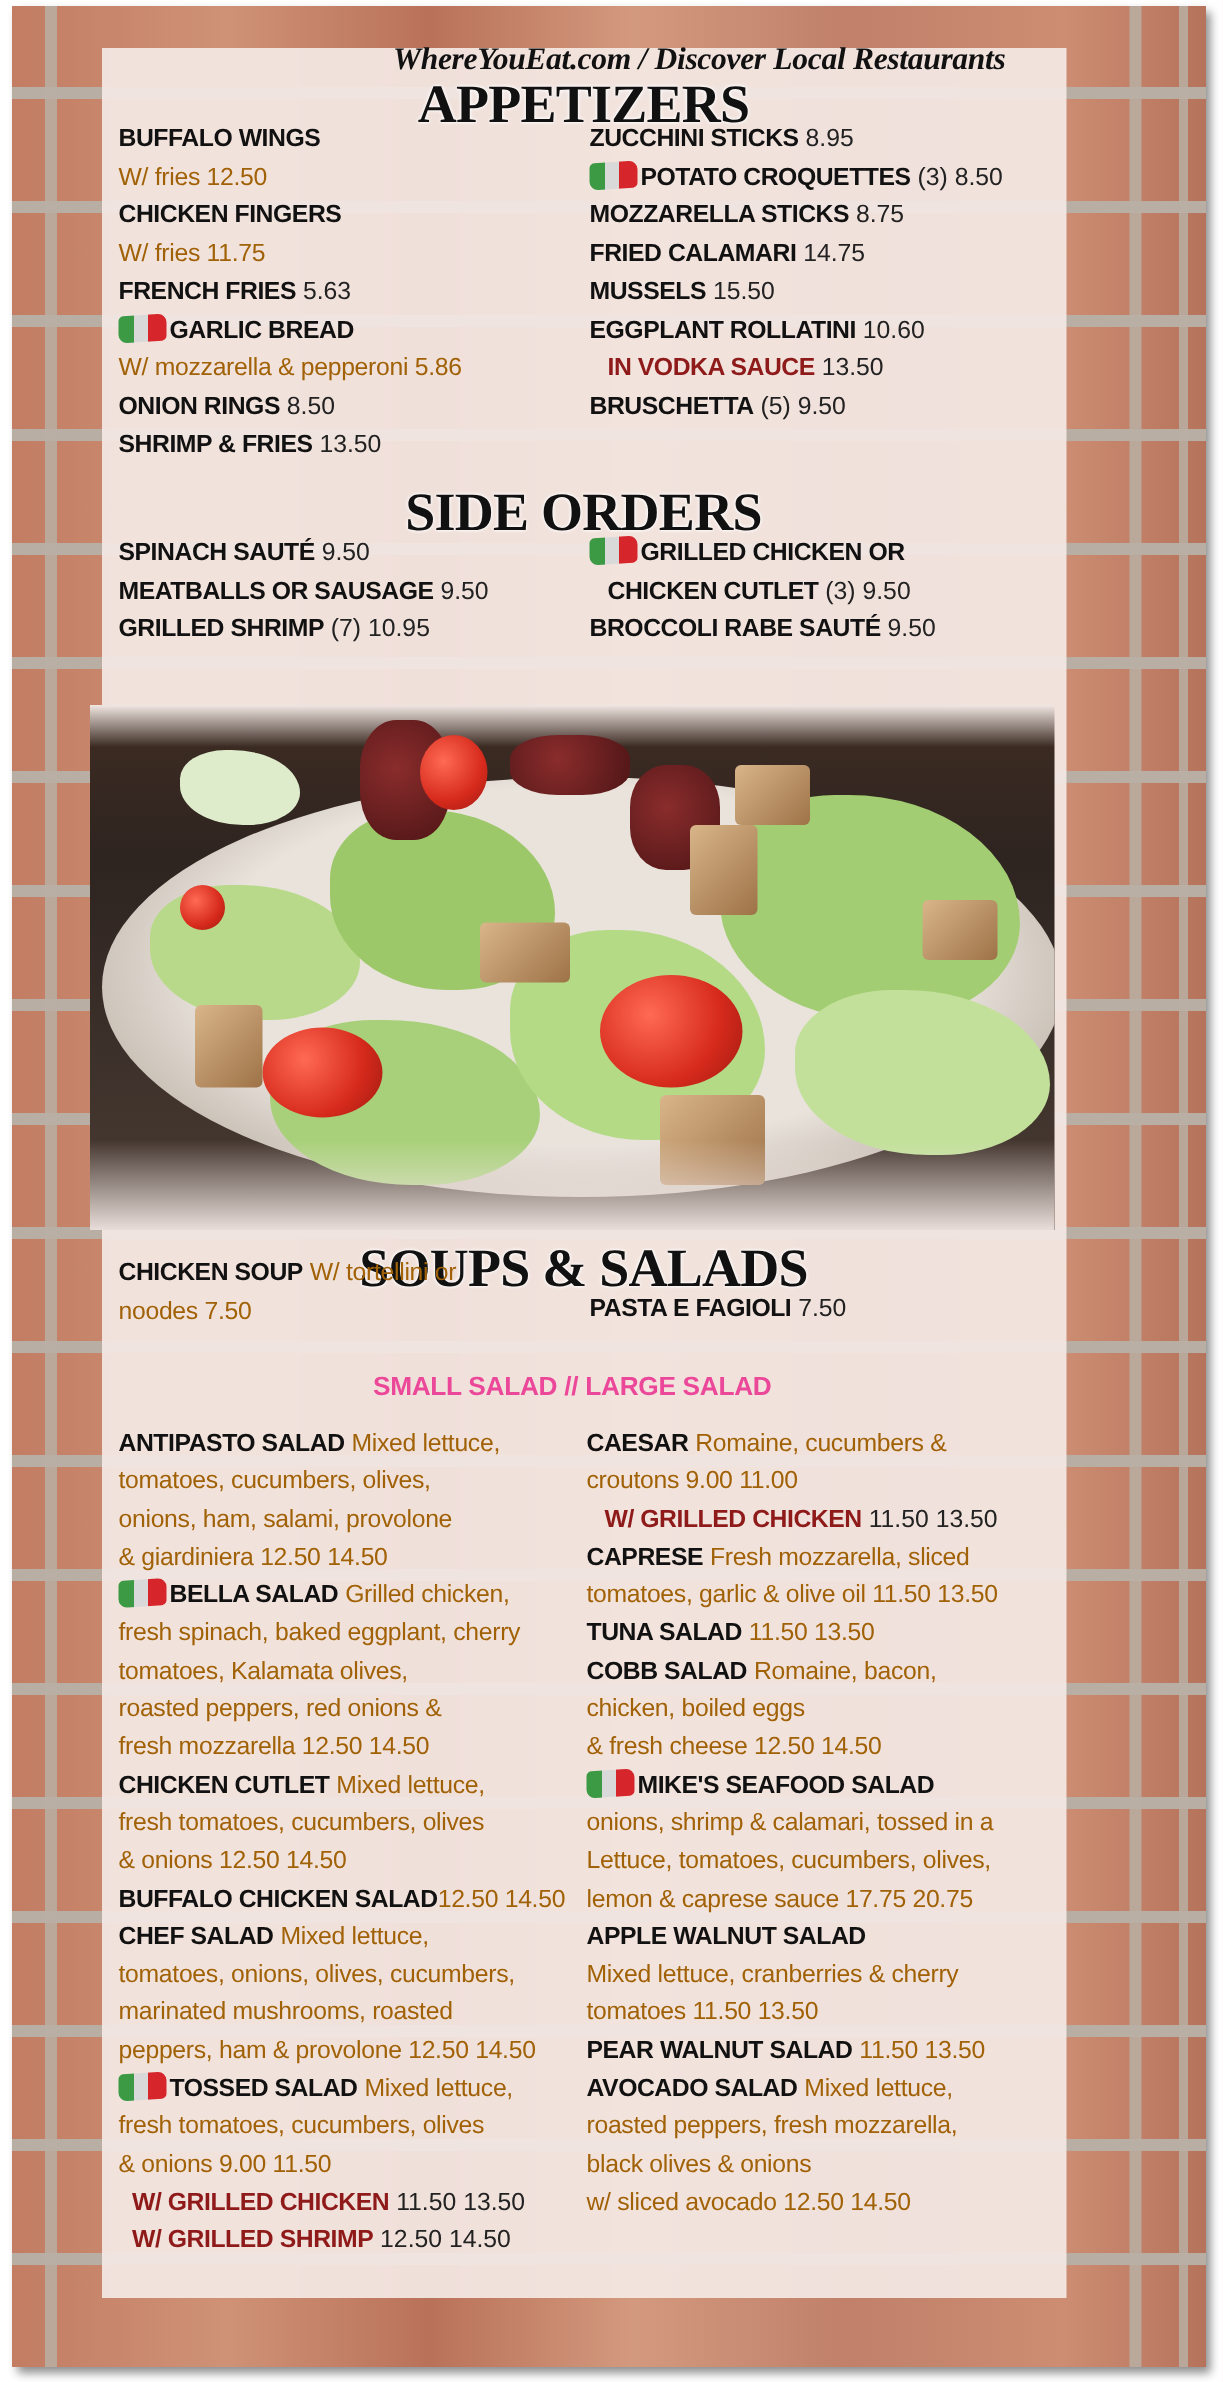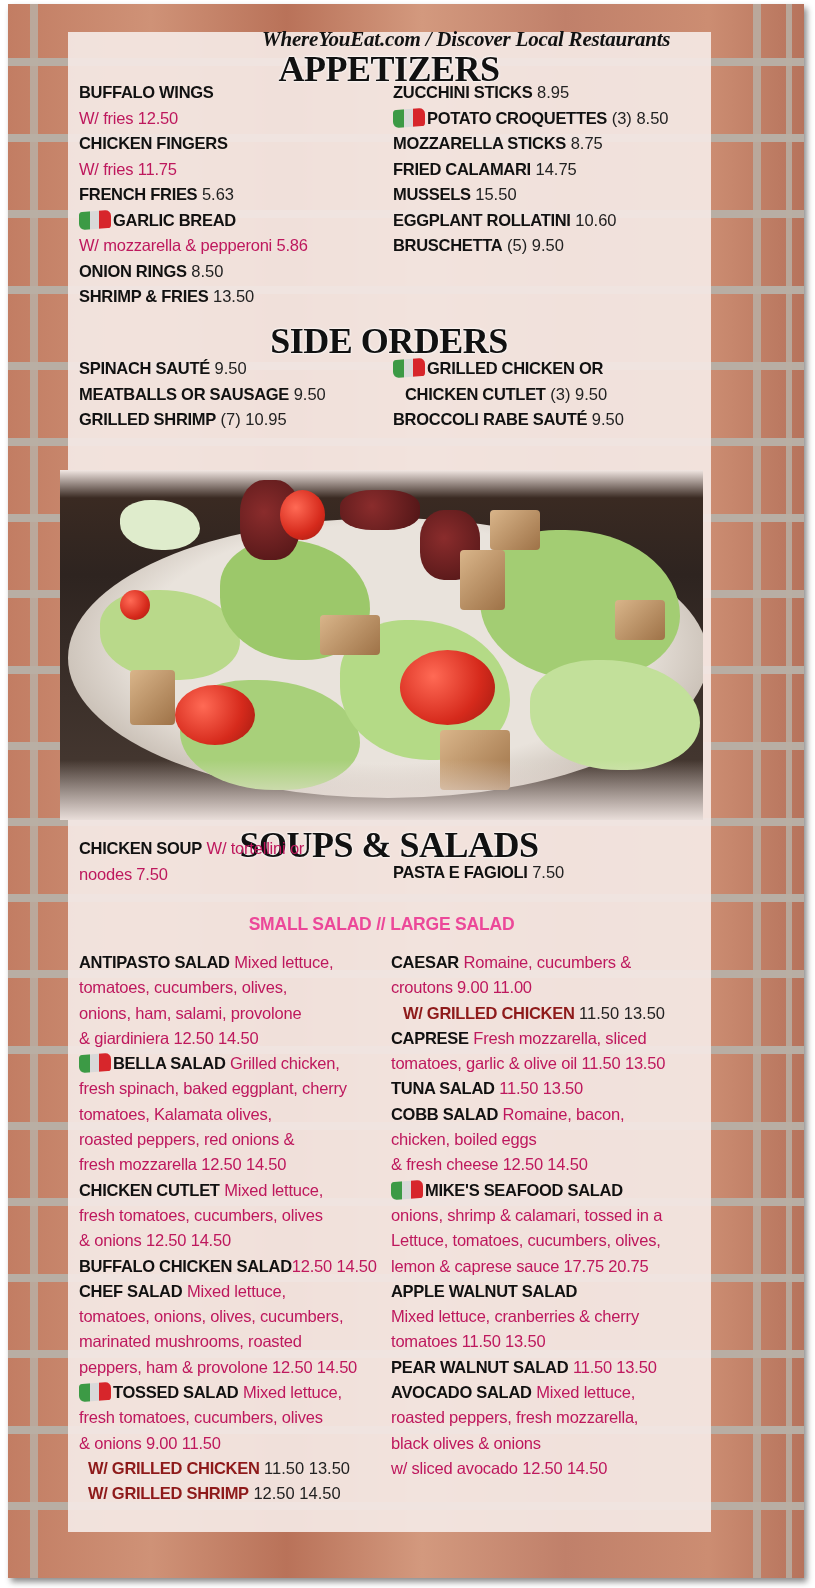--- a/index.html
+++ b/index.html
@@ -34,21 +34,21 @@
     .rule .g { height: 3px; background: #3d8a44; }
     .rule .r { height: 4px; background: #a31b1b; }
     .section-title {
       font-family: "Liberation Serif", serif; font-weight: bold; font-size: 36px;
       color: #111; padding: 0 8px; line-height: 36px; letter-spacing: -0.5px;
       text-shadow: 0 0 3px #fff, 0 0 2px #fff;
     }
     .col { position: absolute; font-size: 16.5px; line-height: 25.5px; color: #1a1a1a; }
     .item-name { font-weight: bold; color: #111; letter-spacing: -0.3px; margin-top: 35px; }
     .price { color: #222; }
-    .desc { color: #be185d; letter-spacing: -0.2px; }
+    .desc { color: #a16207; letter-spacing: -0.2px; }
     .sub { color: #8e1a1a; font-weight: bold; letter-spacing: -0.3px; }
     .indent { padding-left: 12px; }
     .indent2 { padding-left: 9px; }
 
     .flag {
       display: inline-block; width: 32px; height: 18px; vertical-align: -3px; margin-right: 2px;
       background: linear-gradient(90deg, #3c9a45 0 33%, #d9d9d9 33% 62%, #d7262b 62% 100%);
       border-radius: 3px 6px 3px 6px; transform: skewY(-4deg);
     }
     .salad-size {
@@ -108,20 +108,21 @@
   <div><span class="item-name">SHRIMP &amp; FRIES</span> <span class="price">13.50</span></div>
 </div>
 
 <div class="col" style="left:393px; top:80px; width:320px">
   <div><span class="item-name">ZUCCHINI STICKS</span> <span class="price">8.95</span></div>
   <div><span class="flag"></span><span class="item-name">POTATO CROQUETTES</span> <span class="price">(3) 8.50</span></div>
   <div><span class="item-name">MOZZARELLA STICKS</span> <span class="price">8.75</span></div>
   <div><span class="item-name">FRIED CALAMARI</span> <span class="price">14.75</span></div>
   <div><span class="item-name">MUSSELS</span> <span class="price">15.50</span></div>
   <div><span class="item-name">EGGPLANT ROLLATINI</span> <span class="price">10.60</span></div>
+  <div class="indent"><span class="sub">IN VODKA SAUCE</span> <span class="price">13.50</span></div>
   <div><span class="item-name">BRUSCHETTA</span> <span class="price">(5) 9.50</span></div>
 </div>
 
 <div class="section-header" style="top:316px">
   <div class="rule">
       <div class="g"></div>
       <div class="r"></div>
     </div>
   <div class="section-title">SIDE ORDERS</div>
   <div class="rule">

